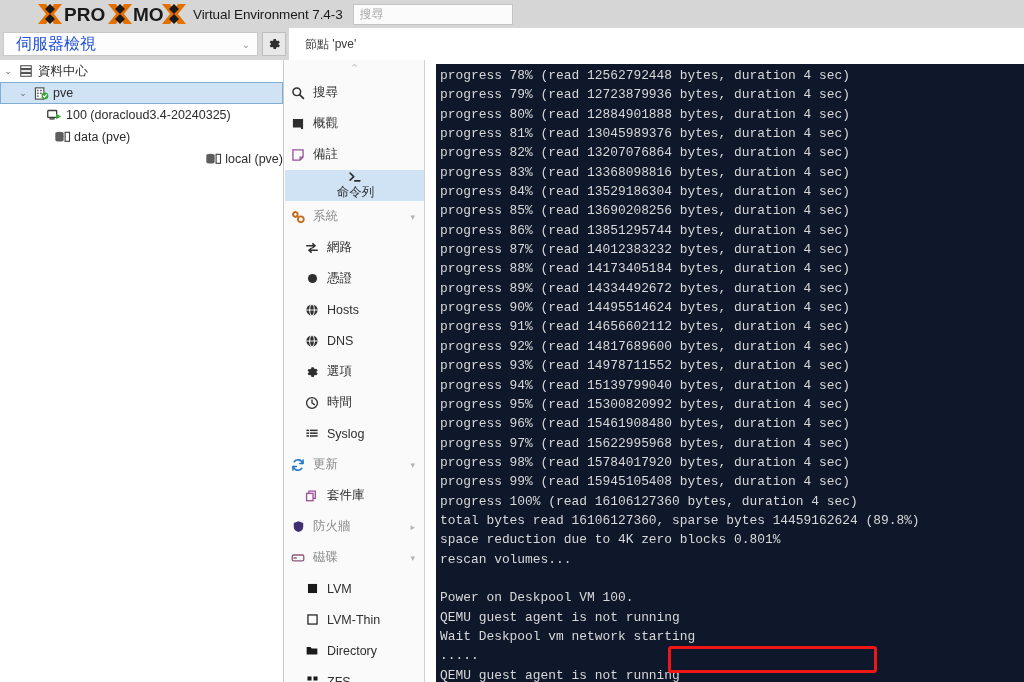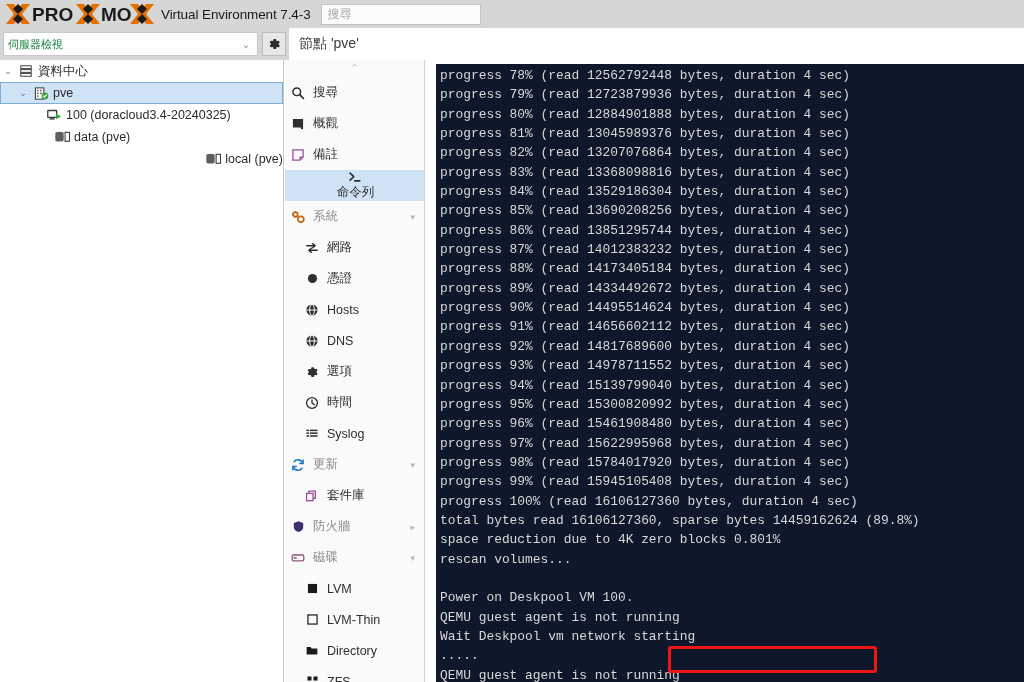--- a/index.html
+++ b/index.html
@@ -7,21 +7,21 @@
     width: 1024px; height: 682px;
     font-family: "Liberation Sans", sans-serif;
     background: #ffffff;
     overflow: hidden;
   }
 
   
   #topbar {
     position: absolute; left: 0; top: 0; width: 1024px; height: 28px;
     background: #d6d6d6;
-    display: flex; align-items: center;
+    display: flex; align-items: center; padding-left: 32px;
   }
   #logo { display: flex; align-items: center; height: 28px; padding-left: 4px; }
   #logo svg { display: block; }
   #product-name {
     font-size: 13.5px; color: #1a1a1a; margin-left: 7px; letter-spacing: -0.1px;
     white-space: nowrap;
   }
   #top-search {
     margin-left: 10px; width: 160px; height: 21px;
     background: #fbfbfb; border: 1px solid #c3c3c3;
@@ -33,33 +33,33 @@
   
   #secondbar {
     position: absolute; left: 0; top: 28px; width: 1024px; height: 32px;
     background: #d6d6d6;
   }
   #viewselect {
     position: absolute; left: 3px; top: 4px; width: 255px; height: 24px;
     background: #fdfdfd; border: 1px solid #c9c9c9;
     display: flex; align-items: center;
   }
-  #viewselect-label { font-size: 11px; color: #15803d; padding-left: 4px; flex: 1; }
+  #viewselect-label { font-size: 16px; color: #1d4ed8; padding-left: 12px; flex: 1; }
   #viewselect-arrow { width: 22px; text-align: center; color: #9a9a9a; font-size: 10px; }
   #gear-btn {
     position: absolute; left: 262px; top: 4px; width: 24px; height: 24px;
     background: #e8e8e8; border: 1px solid #bdbdbd;
     display: flex; align-items: center; justify-content: center;
   }
   #node-header {
     position: absolute; left: 289px; top: 0px; width: 735px; height: 32px;
     background: #ffffff;
     display: flex; align-items: center;
   }
-  #node-header-title { font-size: 14px; color: #3a3a3a; padding-left: 10px; }
+  #node-header-title { font-size: 12px; color: #3a3a3a; padding-left: 16px; }
 
   
   #tree-panel {
     position: absolute; left: 0; top: 60px; width: 284px; height: 622px;
     background: #ffffff; border-right: 1px solid #c9c9c9;
     overflow: hidden;
   }
   .tree-row {
     height: 22px; display: flex; align-items: center;
     font-size: 12.5px; color: #2b2b2b; white-space: nowrap;

